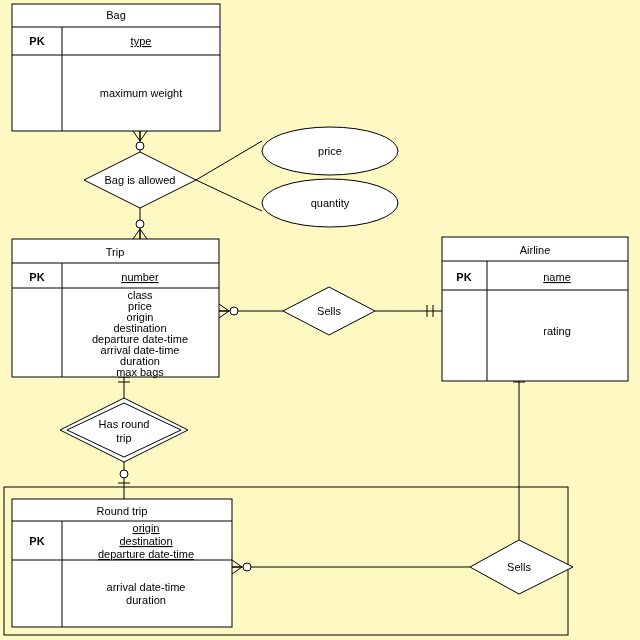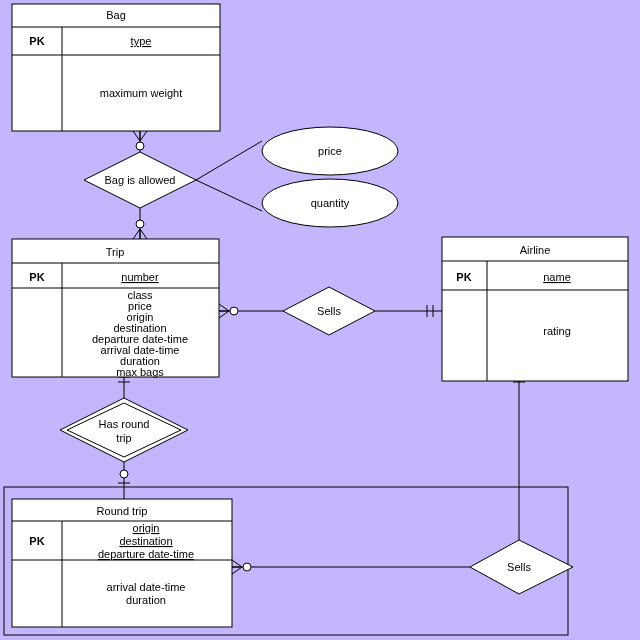--- a/index.html
+++ b/index.html
@@ -8,21 +8,21 @@
     padding: 0;
     background: #ffffff;
   }
   body {
     font-family: "Liberation Sans", sans-serif;
   }
   #canvas {
     position: relative;
     width: 640px;
     height: 640px;
-    background: #c4b5fd;
+    background: #fef9c3;
     overflow: hidden;
   }
   #canvas svg {
     position: absolute;
     top: 0;
     left: 0;
   }
   .er-text {
     font-family: "Liberation Sans", sans-serif;
     fill: #000000;

